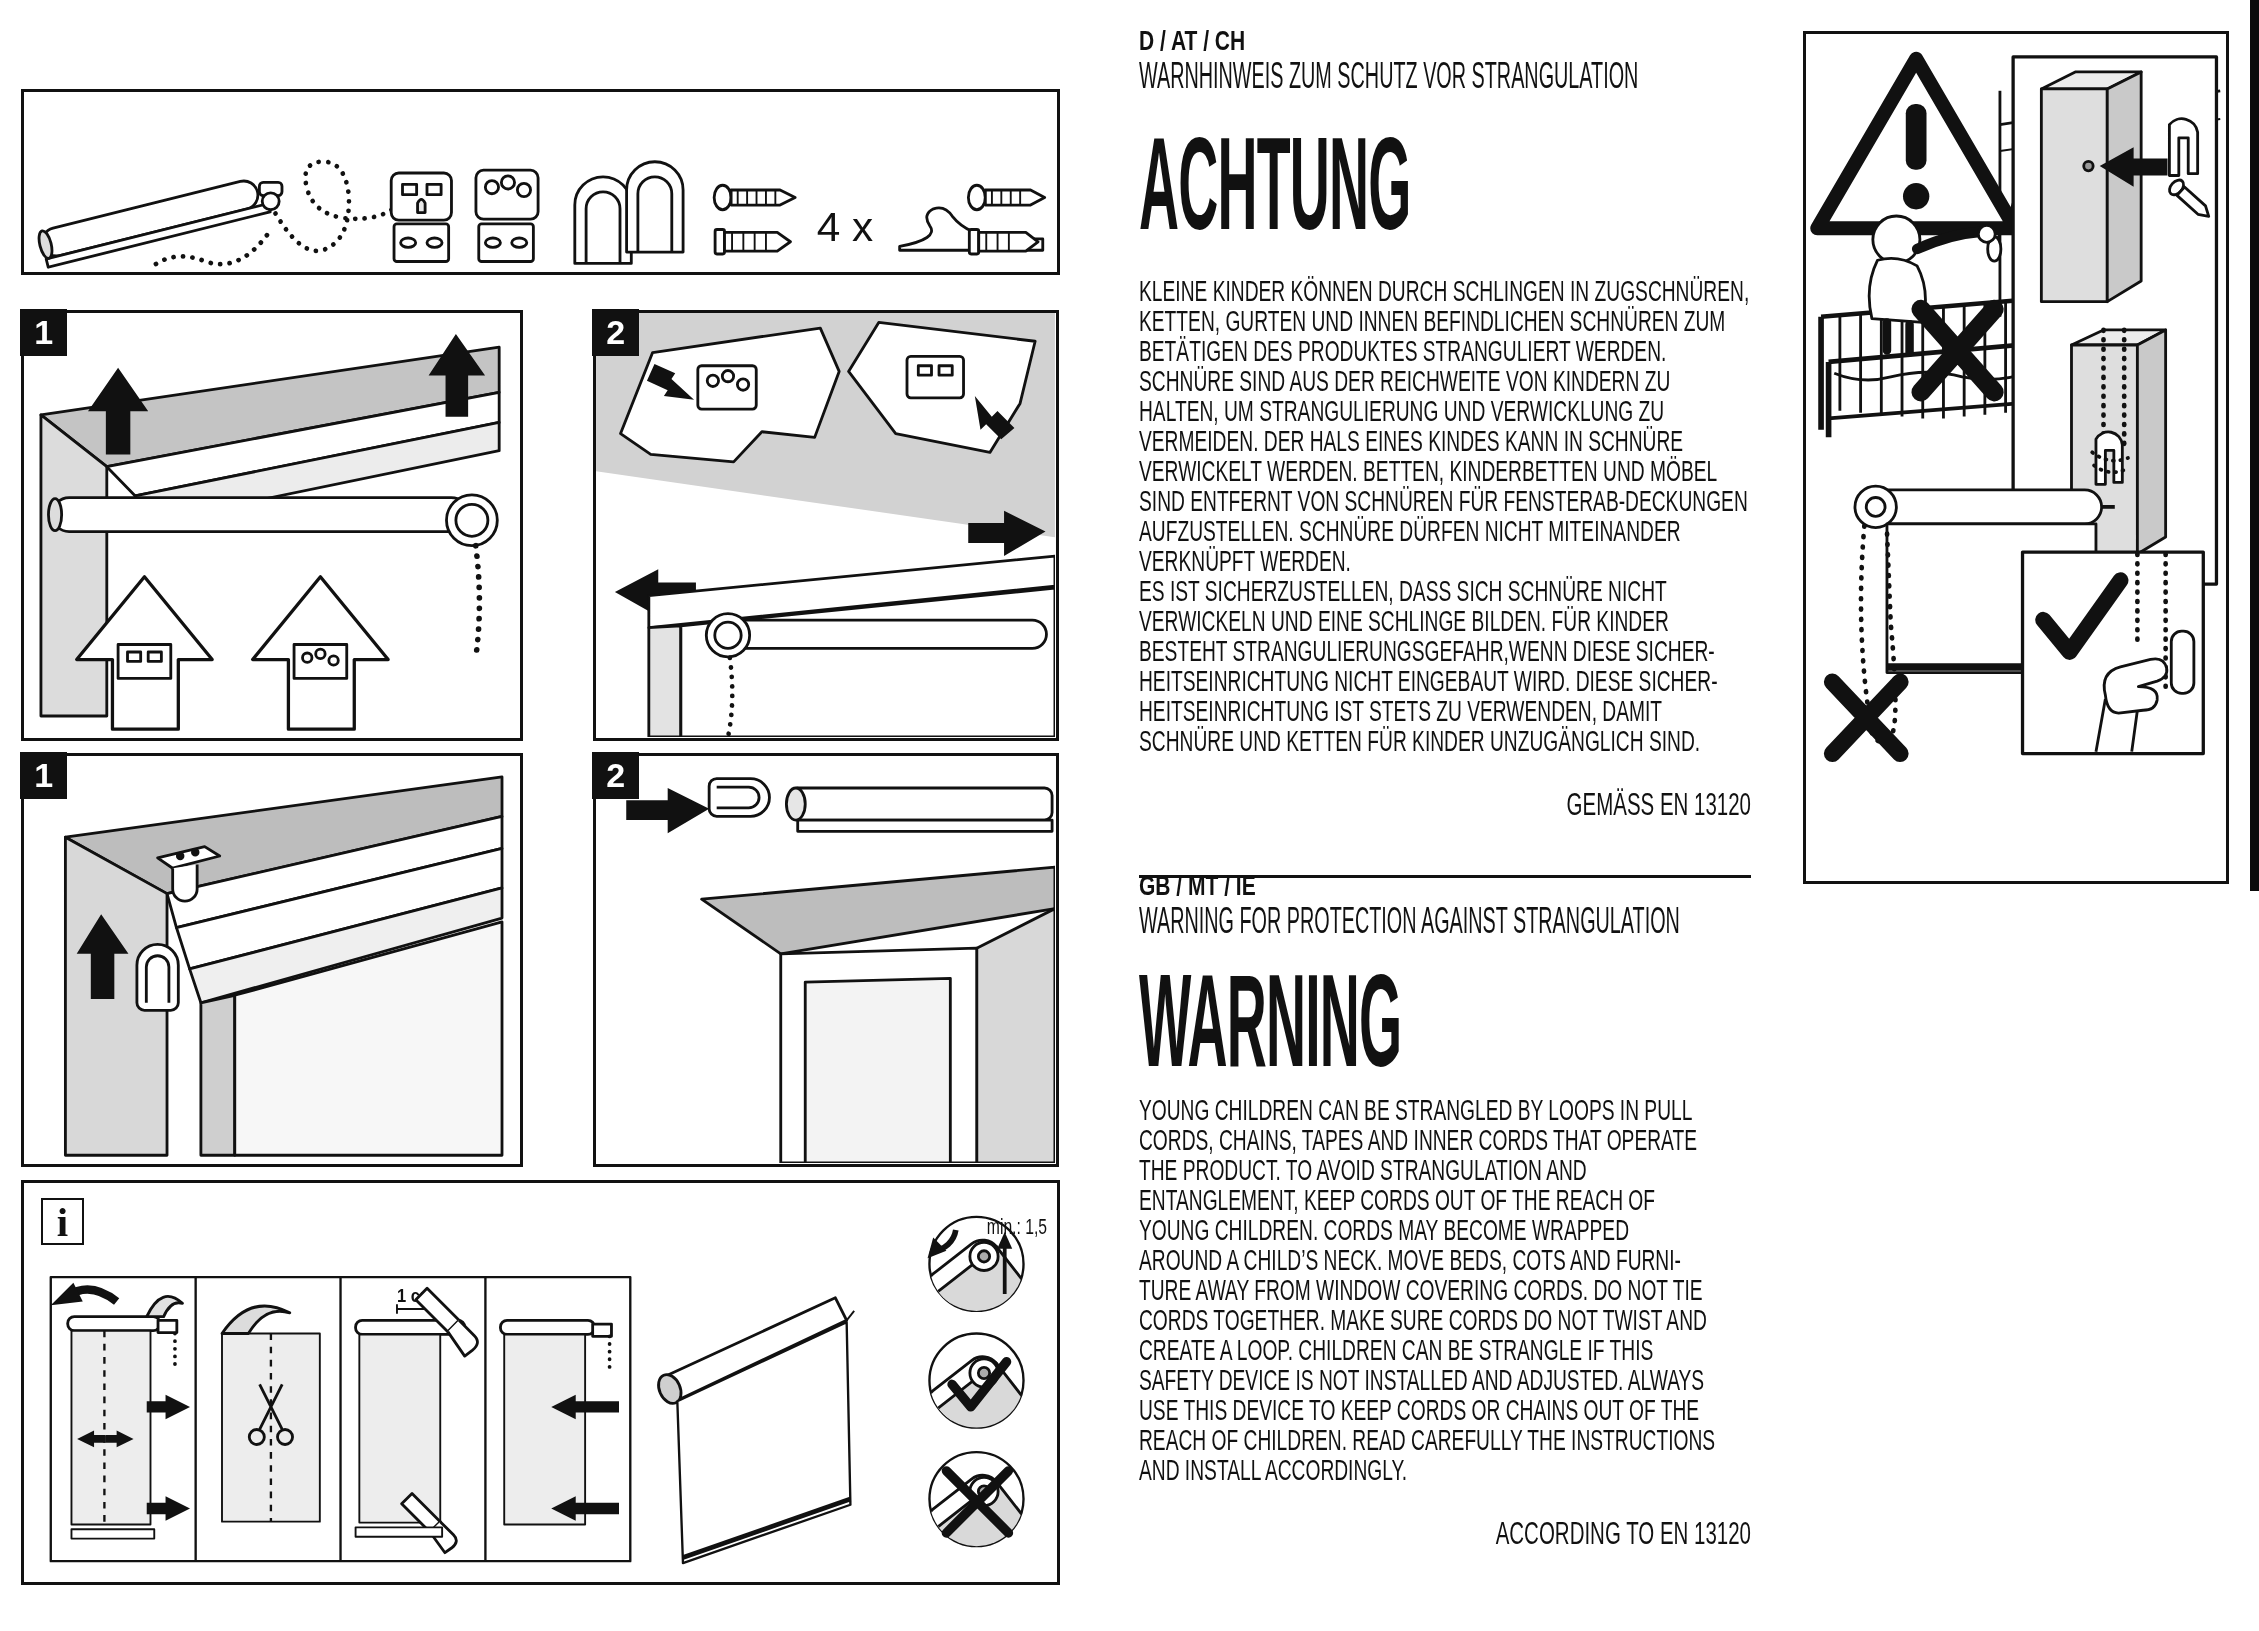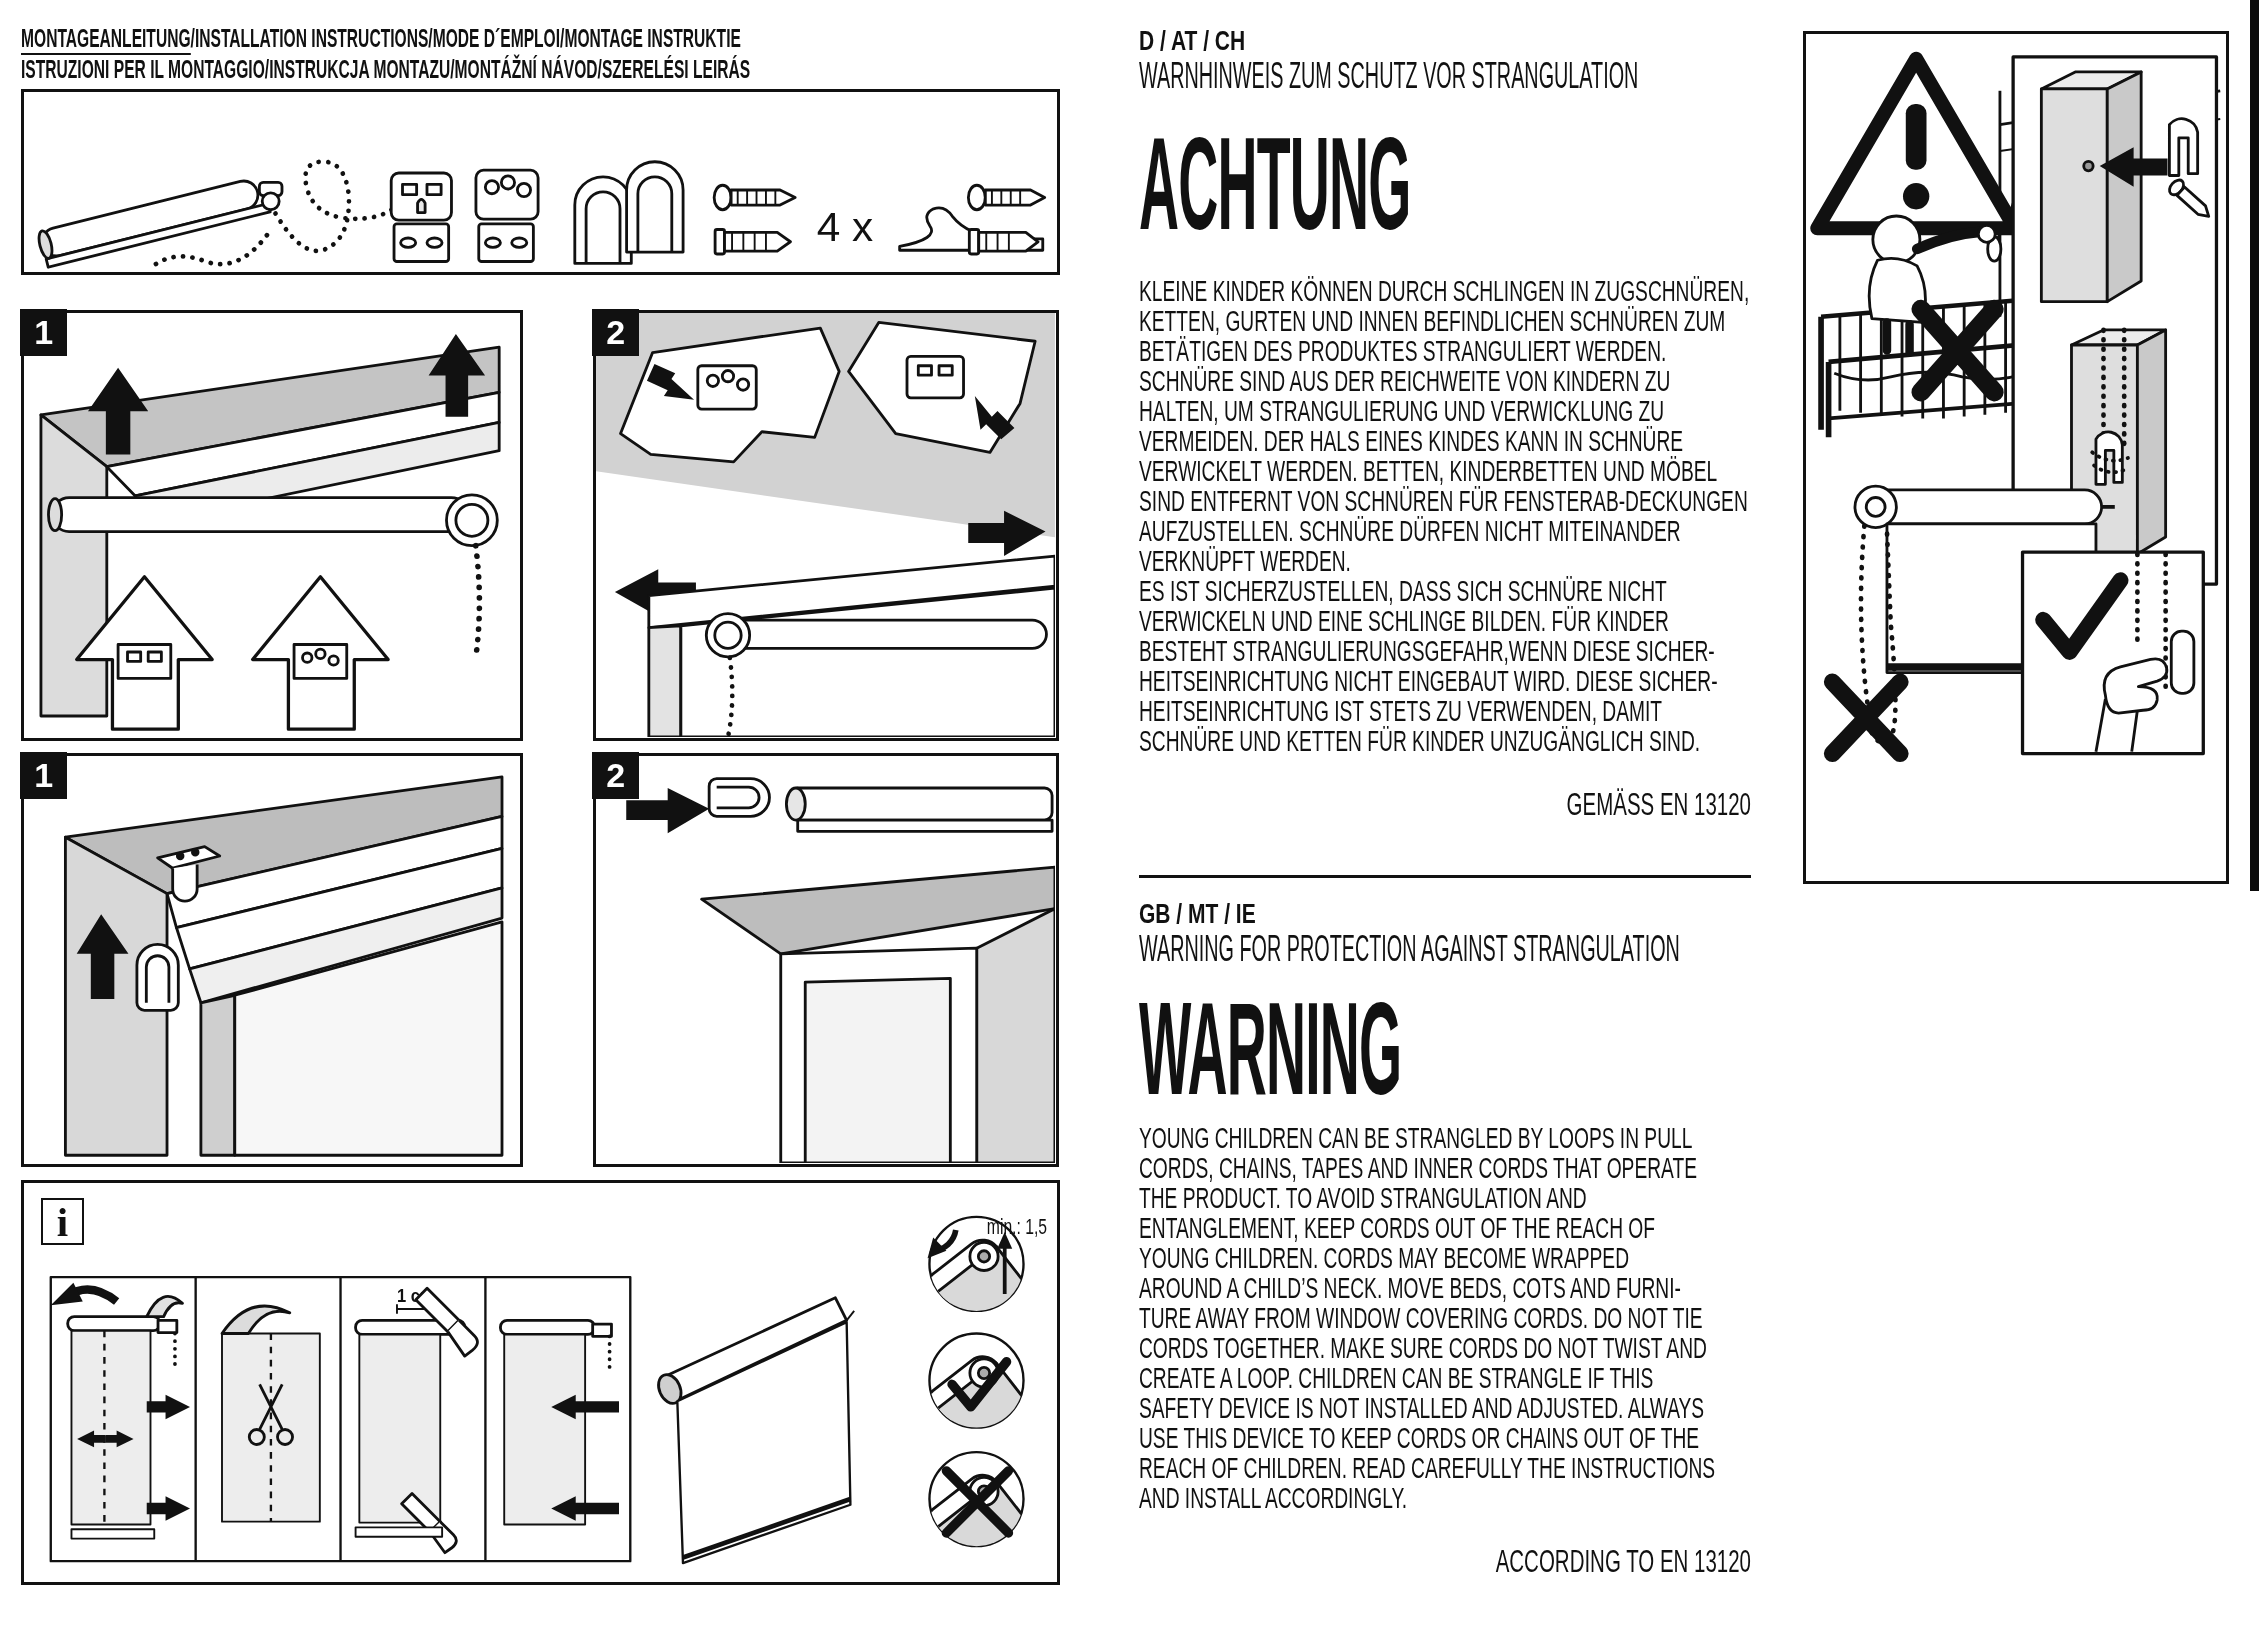--- a/index.html
+++ b/index.html
@@ -38,26 +38,20 @@
   .divider { left:1139px; top:875px; width:612px; height:2.8px; background:#111; }
   .edge-strip { left:2250px; top:0; width:10.4px; height:891px; background:#0b0b0b; }
   svg { display:block; }
   svg text { font-family:"Liberation Sans", sans-serif; }
 </style>
 </head>
 <body>
 
 <div class="page">
 
-  <div class="abs header">
-    <div class="cx cx60">
-      <div><span class="u">MONTAGEANLEITUNG</span><span>/INSTALLATION INSTRUCTIONS/MODE D´EMPLOI/MONTAGE INSTRUKTIE</span></div>
-      <div>ISTRUZIONI PER IL MONTAGGIO/INSTRUKCJA MONTAZU/MONTÁŽNÍ NÁVOD/SZERELÉSI LEIRÁS</div>
-    </div>
-  </div>
 
   <section class="abs box" style="left:21px; top:89px; width:1039px; height:186px;">
     <svg width="1031" height="179" viewBox="0 0 1095 190" fill="#fff" stroke="#111" stroke-width="3" stroke-linejoin="round">
       <g transform="rotate(-14 140 140)">
         <rect x="18" y="118" width="235" height="30" rx="15"></rect>
         <rect x="18" y="148" width="243" height="9"></rect>
         <ellipse cx="21" cy="133" rx="6" ry="15" fill="#ddd"></ellipse>
       </g>
       <g stroke-dasharray="0.1 10" stroke-width="5" fill="none" stroke-linecap="round">
         <path d="M258,152 q-30,40 -65,28 q-35,-14 -60,8"></path>
@@ -380,21 +374,21 @@
 VERWICKELN UND EINE SCHLINGE BILDEN. FÜR KINDER
 BESTEHT STRANGULIERUNGSGEFAHR,WENN DIESE SICHER-
 HEITSEINRICHTUNG NICHT EINGEBAUT WIRD. DIESE SICHER-
 HEITSEINRICHTUNG IST STETS ZU VERWENDEN, DAMIT
 SCHNÜRE UND KETTEN FÜR KINDER UNZUGÄNGLICH SIND.</div>
     <div class="standard cx cx64">GEMÄSS EN 13120</div>
   </aside>
 
   <div class="abs divider"></div>
 
-  <aside class="abs warn-col" style="top:898px;">
+  <aside class="abs warn-col" style="top:870px;">
     <div class="countries cx cx75">GB / MT / IE</div>
     <div class="subtitle cx cx55">WARNING FOR PROTECTION AGAINST STRANGULATION</div>
     <h1 class="big-title cx cx42" style="margin-top:15px;">WARNING</h1>
     <div class="body-text cx cx64" style="margin-top:7.5px;">YOUNG CHILDREN CAN BE STRANGLED BY LOOPS IN PULL
 CORDS, CHAINS, TAPES AND INNER CORDS THAT OPERATE
 THE PRODUCT. TO AVOID STRANGULATION AND
 ENTANGLEMENT, KEEP CORDS OUT OF THE REACH OF
 YOUNG CHILDREN. CORDS MAY BECOME WRAPPED
 AROUND A CHILD’S NECK. MOVE BEDS, COTS AND FURNI-
 TURE AWAY FROM WINDOW COVERING CORDS. DO NOT TIE

